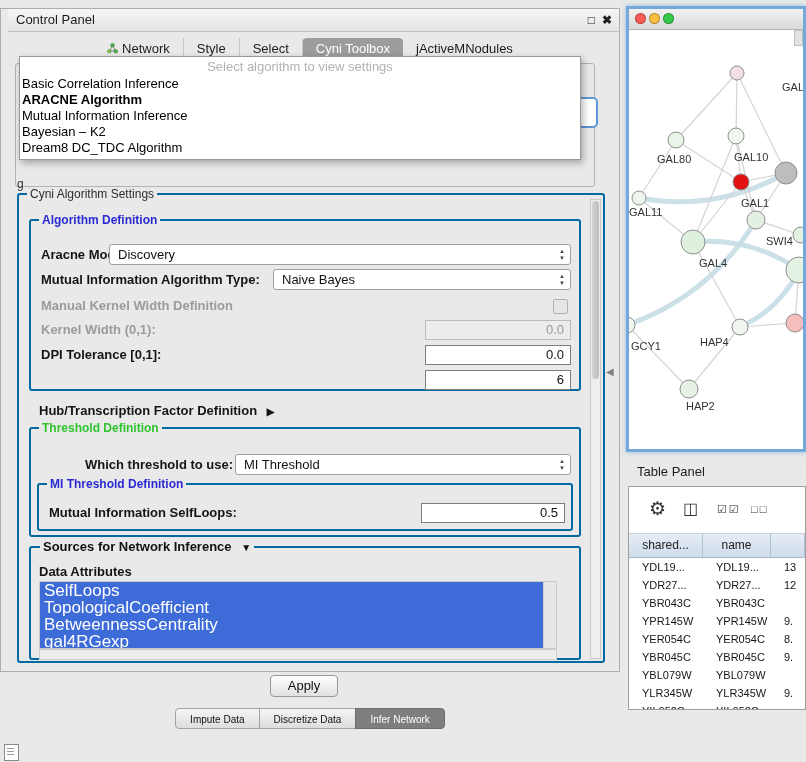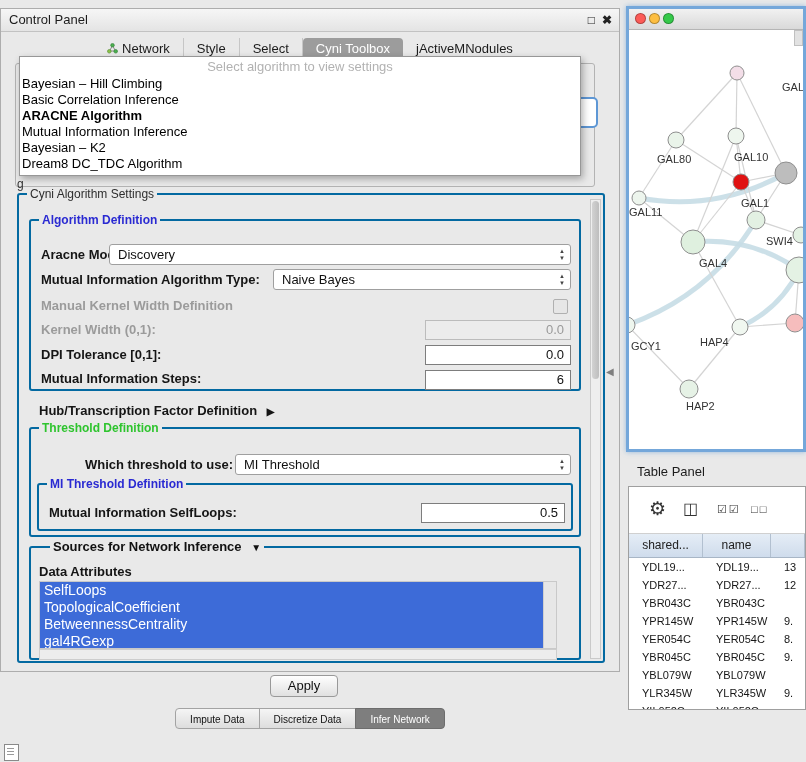--- a/index.html
+++ b/index.html
@@ -1,19 +1,19 @@
 <!DOCTYPE html>
 <html><head>
 <meta charset="utf-8">
 <style>
   html,body{margin:0;padding:0;}
   body{font-family:"Liberation Sans",sans-serif;}
   .page{position:relative;width:806px;height:762px;background:#e9e9e9;overflow:hidden;font-size:13px;color:#111;}
   
-  .cp{position:absolute;left:0;top:8px;width:620px;height:664px;background:#e9e9e9;border:1px solid #adadad;box-sizing:border-box;}
+  .cp{position:absolute;left:0;top:8px;width:620px;height:664px;background:#e9e9e9;border:1px solid #adadad;box-sizing:border-box;padding-left:7px;}
   .cp-titlebar{position:relative;height:22px;background:linear-gradient(#f6f6f6,#e4e4e4);border-bottom:1px solid #c2c2c2;}
   .cp-title{line-height:22px;padding-left:8px;color:#1c1c1c;display:inline-block;}
   .wicon{position:absolute;top:0;line-height:22px;font-size:12px;color:#222;}
   .wicon.close{font-weight:bold;}
   .cp-tabs{position:absolute;left:0;top:29px;width:100%;display:flex;justify-content:center;}
   .tab{padding:0 13px;height:22px;line-height:22px;font-size:13px;color:#1c1c1c;border-right:1px solid #c6c6c6;white-space:nowrap;}
   .tab:last-child{border-right:none;}
   .tab.selected{background:#9c9c9c;color:#fff;border-radius:4px;border-right:none;}
   .tabicon{display:inline-block;margin-right:4px;vertical-align:-1px;}
   .groupbox{position:absolute;border:2px solid #0369a1;border-radius:3px;box-sizing:border-box;}
@@ -33,21 +33,21 @@
   .popup{position:absolute;left:18px;top:47px;width:560px;background:#fff;border:1px solid #979797;box-shadow:2px 3px 7px rgba(0,0,0,.3);z-index:20;padding-bottom:3px;}
   .popup-placeholder{text-align:center;color:#b2b2b2;height:18px;line-height:18px;margin-top:1px;}
   .popup-item{height:16px;line-height:16px;padding-left:2px;color:#000;}
   .popup-item.bold{font-weight:bold;}
   .hiddenbox{position:absolute;left:14px;top:54px;width:578px;height:122px;border:1px solid #b3b3b3;border-radius:3px;z-index:1;}
   .hiddencombo{position:absolute;left:564px;top:88px;width:33px;height:31px;border:2px solid #5e97d5;border-radius:5px;background:#fff;z-index:2;box-sizing:border-box;}
   .hiddenfrag{position:absolute;left:16px;top:168px;font-size:12px;color:#333;z-index:1;}
   .vscroll{position:absolute;left:589px;top:190px;width:11px;height:460px;background:#eee;border:1px solid #c9c9c9;box-sizing:border-box;}
   .vthumb{margin:1px;height:178px;background:linear-gradient(90deg,#d2d2d2,#bdbdbd);border-radius:5px;}
   .attr-list{position:absolute;left:38px;top:572px;width:518px;height:68px;background:#fff;border:1px solid #c9c9c9;box-sizing:border-box;overflow:hidden;}
-  .attr-item{height:17px;line-height:17px;color:#fff;padding-left:4px;font-size:14px;width:502px;}
+  .attr-item{height:17px;line-height:17px;color:#fff;padding-left:4px;font-size:17px;width:502px;}
   .attr-vsb{position:absolute;right:0;top:0;width:12px;height:100%;background:#e7e7e7;border-left:1px solid #cfcfcf;}
   .hsb{position:absolute;left:38px;top:640px;width:518px;height:11px;background:#ededed;border:1px solid #cdcdcd;box-sizing:border-box;}
   .applybtn{position:absolute;left:269px;top:666px;width:68px;height:22px;background:linear-gradient(#fefefe,#e0e0e0);border:1px solid #999;border-radius:4px;text-align:center;line-height:20px;font-size:13px;box-sizing:border-box;}
   .bottom-tabs{position:absolute;left:0;top:699px;width:100%;display:flex;justify-content:center;}
   .seg{height:21px;line-height:21px;padding:0 14px;background:linear-gradient(#f5f5f5,#ddd);border:1px solid #a3a3a3;margin-left:-1px;font-size:10px;box-sizing:border-box;}
   .seg:first-child{border-radius:4px 0 0 4px;margin-left:0;}
   .seg:last-child{border-radius:0 4px 4px 0;}
   .seg.selected{background:#7e7e7e;color:#fff;border-color:#6d6d6d;}
   .grip{position:absolute;left:606px;top:366px;font-size:10px;color:#808080;}
   
@@ -95,21 +95,20 @@
         <div class="tab"><span>jActiveMNodules</span></div>
       </div>
 
     <div class="hiddenbox"></div>
     <div class="hiddencombo"></div>
     <div class="hiddenfrag">g</div>
 
     <div class="popup">
       <div class="popup-placeholder">Select algorithm to view settings</div>
       <div>
-          <div class="popup-item">Bayesian – Hill Climbing</div>
           <div class="popup-item">Basic Correlation Inference</div>
           <div class="popup-item bold">ARACNE Algorithm</div>
           <div class="popup-item">Mutual Information Inference</div>
           <div class="popup-item">Bayesian – K2</div>
           <div class="popup-item">Dream8 DC_TDC Algorithm</div>
         </div>
     </div>
 
     <div class="groupbox" style="left:16px;top:184px;width:588px;height:470px">
       <span class="gtitle">Cyni Algorithm Settings</span>
@@ -142,21 +141,20 @@
 
     <span class="lbl disabled" style="left:40px;top:287px">Manual Kernel Width Definition</span>
     <span class="checkbox" style="left:552px;top:290px"></span>
 
     <span class="lbl disabled" style="left:40px;top:311px">Kernel Width (0,1):</span>
     <div class="field disabled" style="left:424px;top:311px;width:146px">0.0</div>
 
     <span class="lbl" style="left:40px;top:336px">DPI Tolerance [0,1]:</span>
     <div class="field" style="left:424px;top:336px;width:146px">0.0</div>
 
-    <span class="lbl" style="left:40px;top:360px">Mutual Information Steps:</span>
     <div class="field" style="left:424px;top:361px;width:146px">6</div>
 
     <div class="lbl" style="left:38px;top:392px">
       <span>Hub/Transcription Factor Definition</span>
       <span class="tri">▶</span>
     </div>
 
     <div class="groupbox" style="left:28px;top:418px;width:552px;height:110px">
       <span class="gtitle green">Threshold Definition</span>
     </div>
@@ -169,21 +167,21 @@
         </span>
     </div>
 
     <div class="groupbox" style="left:36px;top:474px;width:536px;height:48px">
       <span class="gtitle blue">MI Threshold Definition</span>
     </div>
     <span class="lbl" style="left:48px;top:494px">Mutual Information SelfLoops:</span>
     <div class="field" style="left:420px;top:494px;width:144px">0.5</div>
 
     <div class="groupbox" style="left:28px;top:537px;width:552px;height:114px">
-      <span class="gtitle big" style="left:19px">
+      <span class="gtitle big" style="left:9px">
         <span>Sources for Network Inference</span>
         <span class="tri">▼</span>
       </span>
     </div>
     <span class="lbl" style="left:38px;top:553px">Data Attributes</span>
 
     <div class="attr-list">
       <div>
           <div class="attr-item" style="background: rgb(61, 107, 216);">SelfLoops</div>
           <div class="attr-item" style="background: rgb(61, 107, 216);">TopologicalCoefficient</div>

